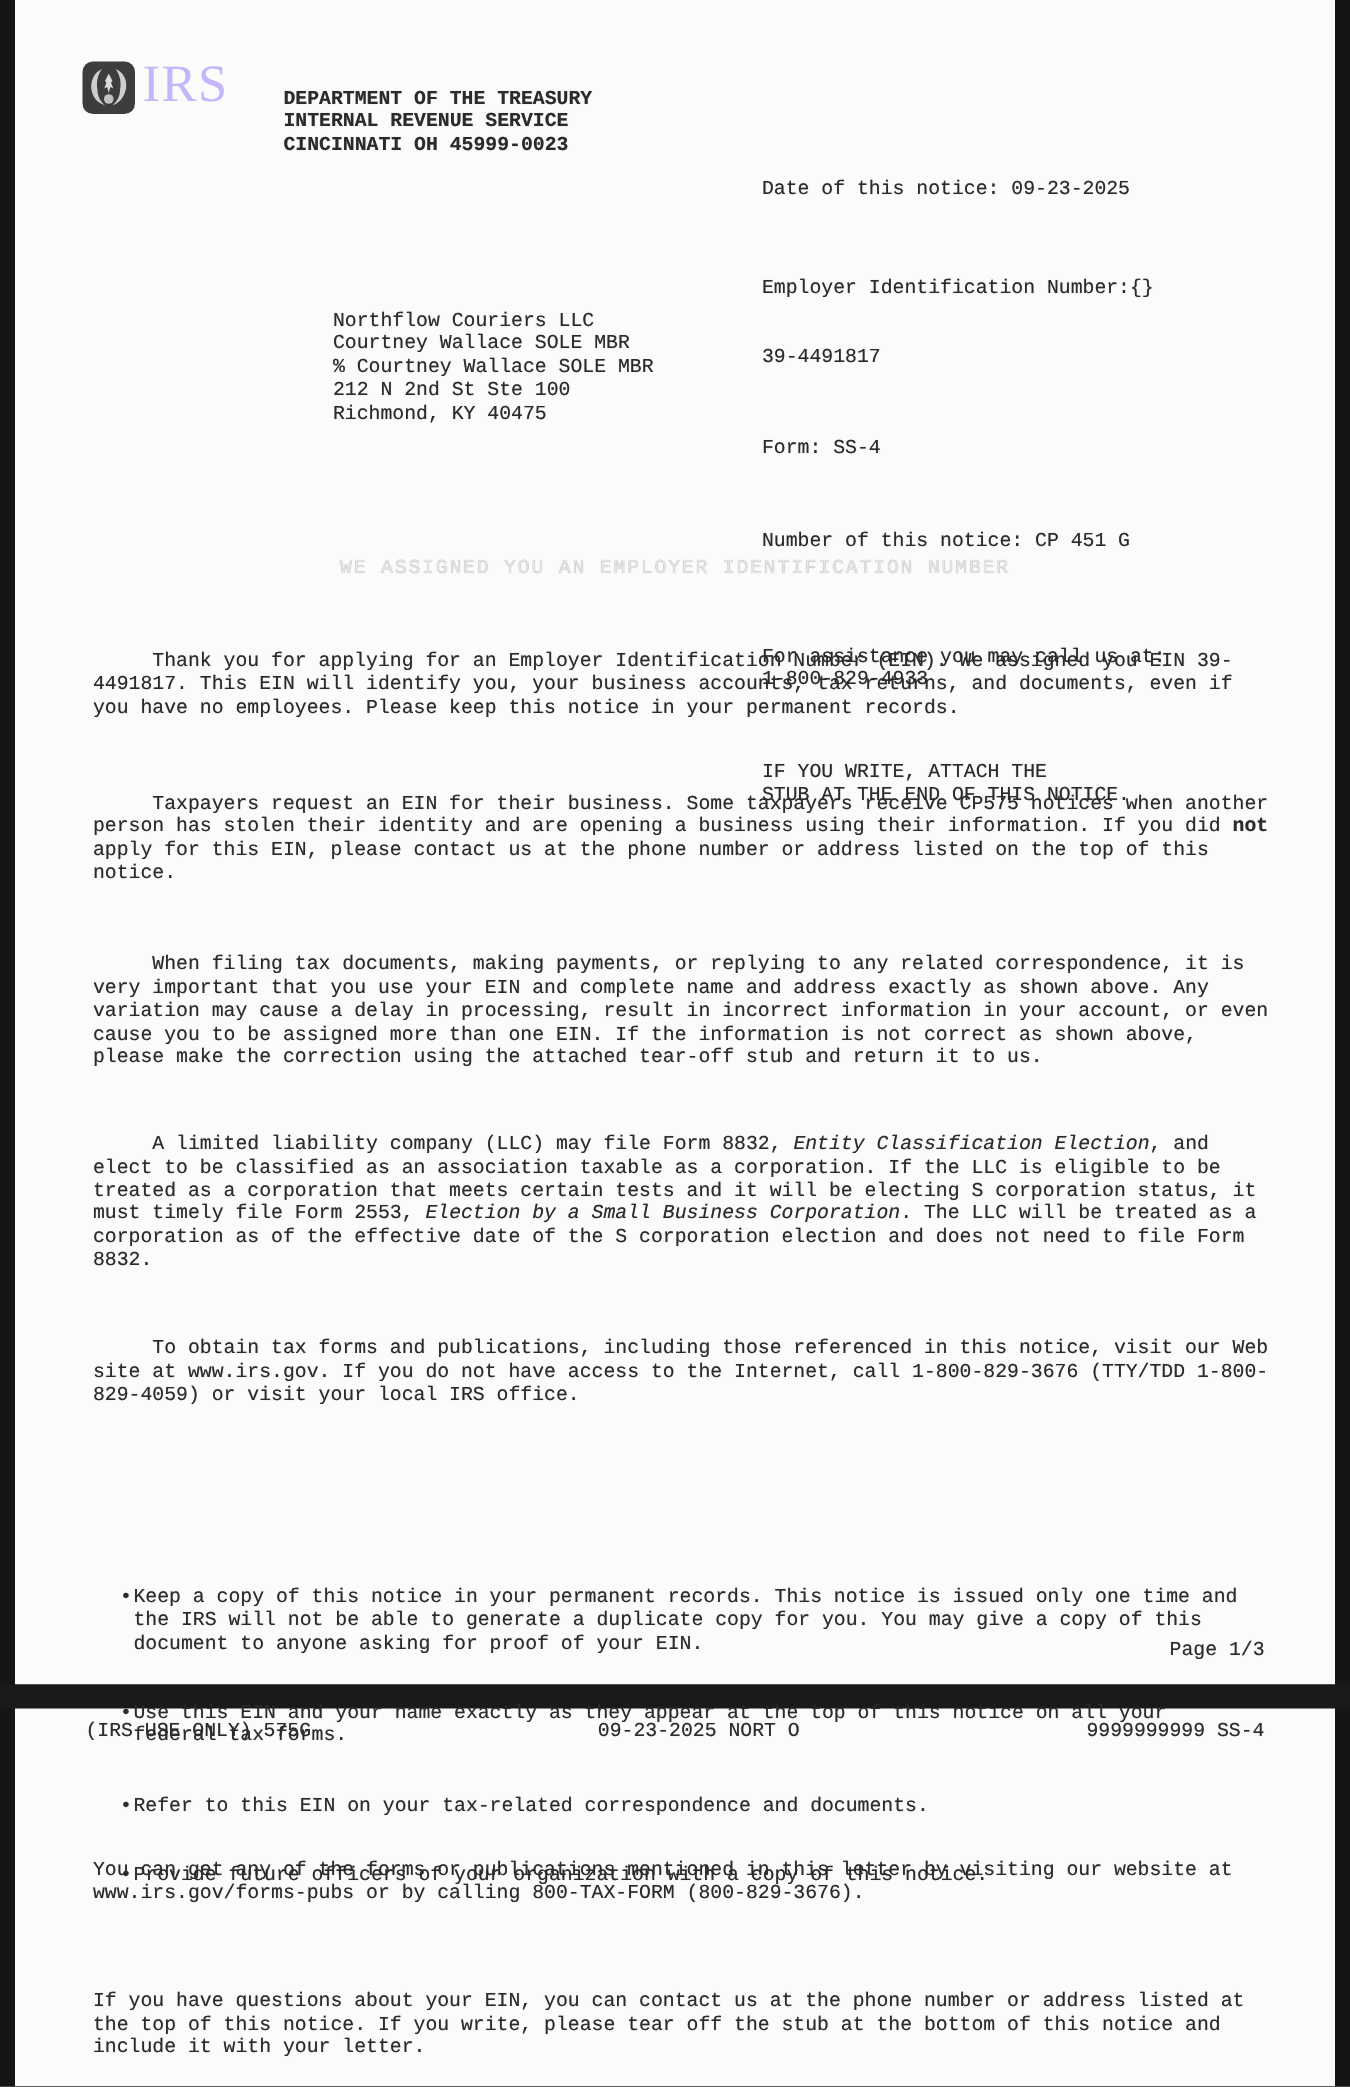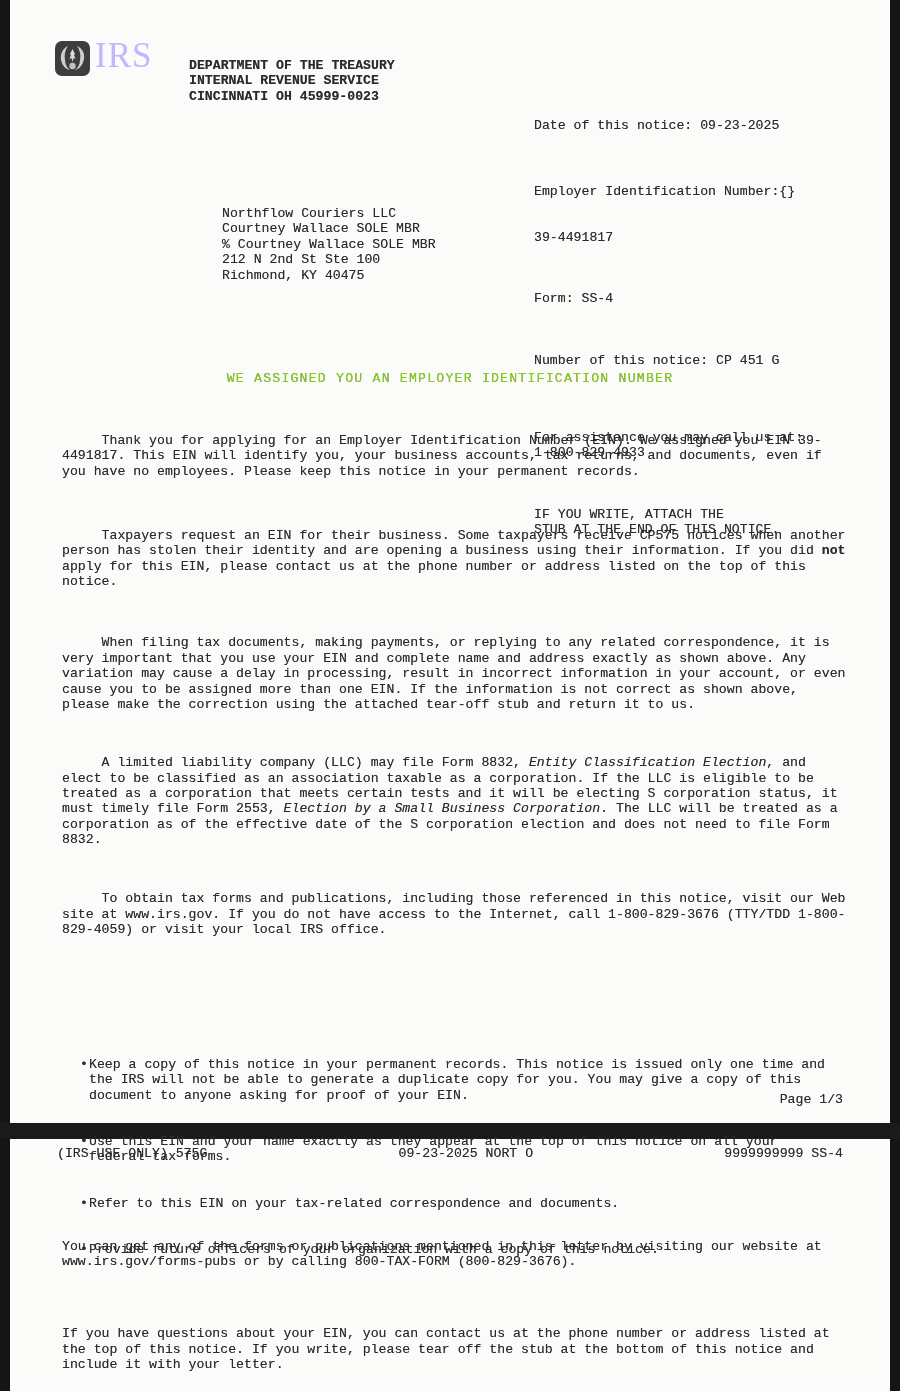--- a/index.html
+++ b/index.html
@@ -22,26 +22,26 @@
 
   
   .emblem{position:absolute;left:54px;top:40px;width:37px;height:37px;}
   .irs-word{position:absolute;left:95px;top:36px;
     font-family:"Liberation Serif","DejaVu Serif",serif;
     font-size:35px;line-height:40px;color:#c4b5fd;letter-spacing:1px;}
   .agency{left:145px;top:58px;font-weight:700;margin-left:44px;}
 
   .recipient{left:222px;top:206px;}
 
-  .notice-info{left:534px;top:87px;}
+  .notice-info{left:508px;top:87px;}
   .notice-info .blk{white-space:pre;}
   .mt20{margin-top:20px;} .mt15{margin-top:15px;} .mt31{margin-top:31px;}
 
   .title{left:10px;top:371px;width:880px;text-align:center;letter-spacing:1.2px;
-         color:#84cc16;}
+         color:#e5e5e5;}
 
   .flow{left:62px;top:402px;width:790px;}
   .flow2{left:62px;top:1208px;width:790px;}
   .p-mt14{margin-top:18px;} .p-mt15{margin-top:15px;} .p-mt12{margin-top:12px;}
   .p-mt13{margin-top:13px;} .p-mt23{margin-top:23px;} .p-mt27{margin-top:27px;} .p-mt26{margin-top:26px;}
 
   .bullets{margin-left:18px;}
   .bullet-row{display:flex;align-items:flex-start;}
   .bullet-glyph{width:9px;flex:0 0 9px;}
 

